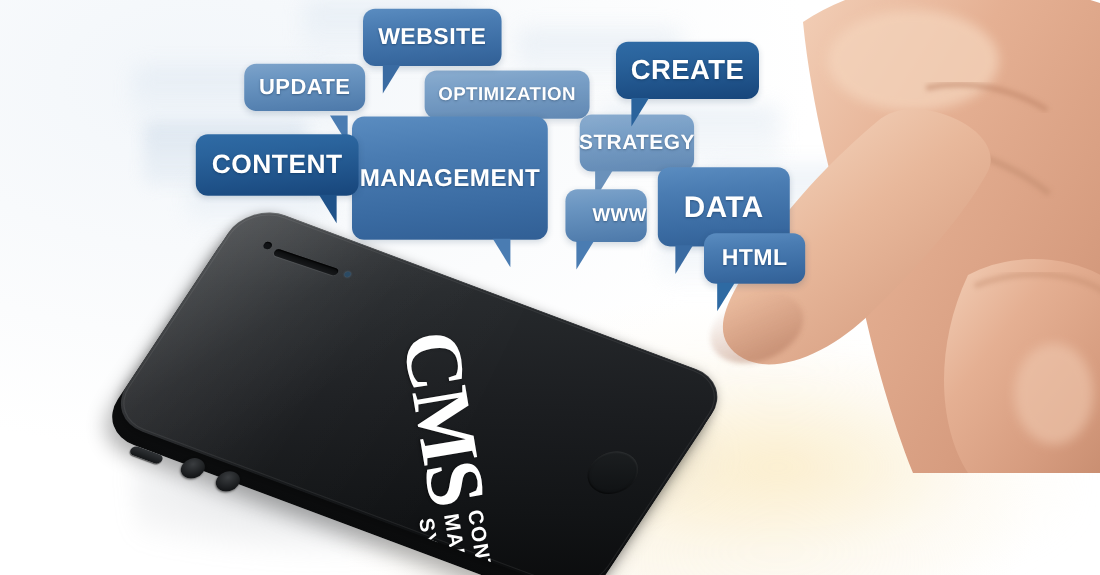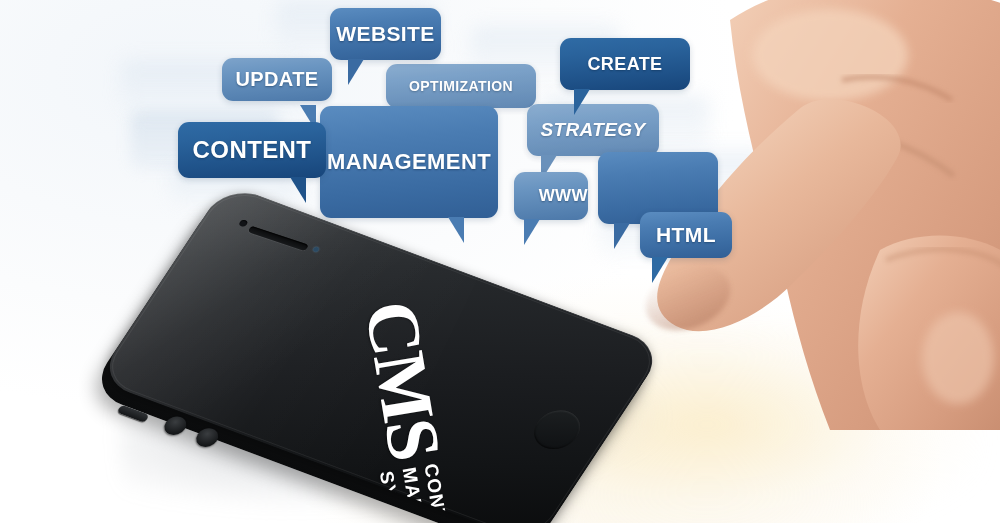--- a/index.html
+++ b/index.html
@@ -178,48 +178,49 @@
       <div class="ghost pale" style="left: 120px; top: 60px; width: 190px; height: 52px;"></div>
       <div class="ghost pale" style="left: 275px; top: 0px; width: 160px; height: 56px;"></div>
       <div class="ghost pale" style="left: 470px; top: 26px; width: 150px; height: 50px;"></div>
       <div class="ghost pale" style="left: 545px; top: 96px; width: 165px; height: 58px;"></div>
       <div class="ghost pale" style="left: 640px; top: 150px; width: 130px; height: 60px;"></div>
       <div class="ghost pale" style="left: 600px; top: 206px; width: 120px; height: 52px;"></div>
       <div class="ghost pale" style="left: 170px; top: 165px; width: 130px; height: 40px;"></div>
     </div>
 
   <div id="bubble-layer">
-      <div class="bub g-mid" style="left: 330px; top: 8px; width: 111px; height: 52px; font-size: 21px; z-index: 6;">
+      <div class="bub g-mid" style="left: 330px; top: 8px; width: 126px; height: 52px; font-size: 21px; z-index: 6;">
         <span>WEBSITE</span>
         <span class="tail" style="top: 51px; left: 18px; border-width: 26px 16px 0px 0px; border-color: rgb(58, 107, 162) transparent transparent;"></span>
       </div>
       <div class="bub g-light" style="left: 222px; top: 58px; width: 110px; height: 43px; font-size: 20px; z-index: 7;">
         <span>UPDATE</span>
         <span class="tail" style="top: 47px; left: 78px; border-width: 26px 0px 0px 16px; border-color: rgb(74, 124, 178) transparent transparent;"></span>
       </div>
-      <div class="bub g-light trans" style="left: 386px; top: 64px; width: 150px; height: 44px; font-size: 14px; z-index: 5;">
+      <div class="bub g-light trans" style="left: 386px; top: 64px; width: 150px; height: 44px; font-size: 17px; z-index: 5;">
         <span>OPTIMIZATION</span>
       </div>
-      <div class="bub g-dark" style="left: 560px; top: 38px; width: 130px; height: 52px; font-size: 18px; z-index: 8; align-items: center;">
+      <div class="bub g-dark" style="left: 560px; top: 38px; width: 130px; height: 52px; font-size: 25px; z-index: 8; align-items: center;">
         <span>CREATE</span>
         <span class="tail" style="top: 51px; left: 14px; border-width: 26px 16px 0px 0px; border-color: rgb(42, 99, 156) transparent transparent;"></span>
       </div>
       <div class="bub g-dark" style="left: 178px; top: 122px; width: 148px; height: 56px; font-size: 24px; z-index: 9;">
         <span>CONTENT</span>
         <span class="tail" style="top: 55px; left: 112px; border-width: 26px 0px 0px 16px; border-color: rgb(31, 82, 137) transparent transparent;"></span>
       </div>
       <div class="bub g-mid" style="left: 320px; top: 106px; width: 178px; height: 112px; font-size: 22px; z-index: 6;">
         <span>MANAGEMENT</span>
         <span class="tail" style="top: 111px; left: 128px; border-width: 26px 0px 0px 16px; border-color: rgb(74, 124, 178) transparent transparent;"></span>
       </div>
-      <div class="bub g-light trans" style="left: 527px; top: 104px; width: 132px; height: 52px; font-size: 19px; z-index: 7; font-style: italic;">
+      <div class="bub g-light trans" style="left: 527px; top: 104px; width: 104px; height: 52px; font-size: 19px; z-index: 7;">
         <span>STRATEGY</span>
         <span class="tail" style="top: 51px; left: 14px; border-width: 26px 16px 0px 0px; border-color: rgb(87, 131, 178) transparent transparent;"></span>
       </div>
       <div class="bub g-mid" style="left: 598px; top: 152px; width: 120px; height: 72px; font-size: 27px; z-index: 8;">
+        <span>DATA</span>
         <span class="tail" style="top: 71px; left: 16px; border-width: 26px 16px 0px 0px; border-color: rgb(58, 107, 162) transparent transparent;"></span>
       </div>
       <div class="bub g-light" style="left: 514px; top: 172px; width: 74px; height: 48px; font-size: 17px; z-index: 7; justify-content: flex-end;">
         <span>WWW</span>
         <span class="tail" style="top: 47px; left: 10px; border-width: 26px 16px 0px 0px; border-color: rgb(74, 124, 178) transparent transparent;"></span>
       </div>
       <div class="bub g-mid" style="left: 640px; top: 212px; width: 92px; height: 46px; font-size: 21px; z-index: 9;">
         <span>HTML</span>
         <span class="tail" style="top: 45px; left: 12px; border-width: 26px 16px 0px 0px; border-color: rgb(46, 106, 163) transparent transparent;"></span>
       </div>

